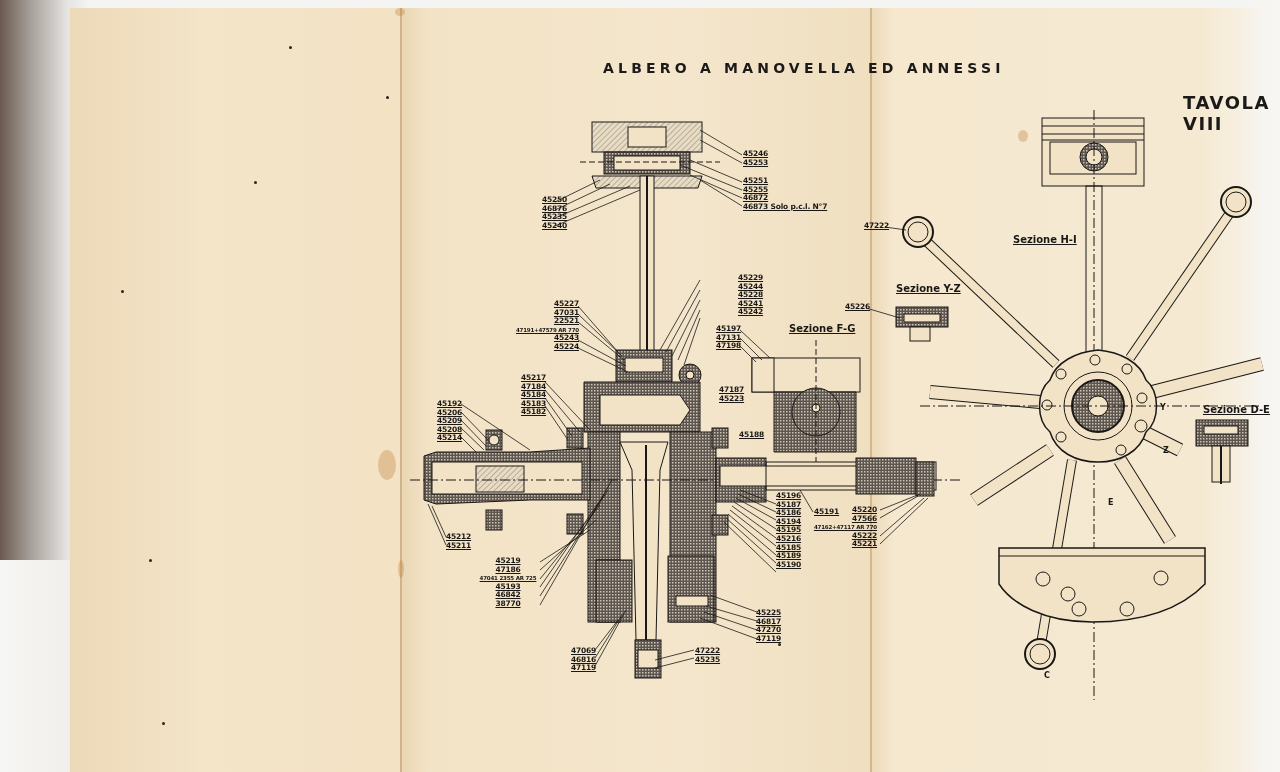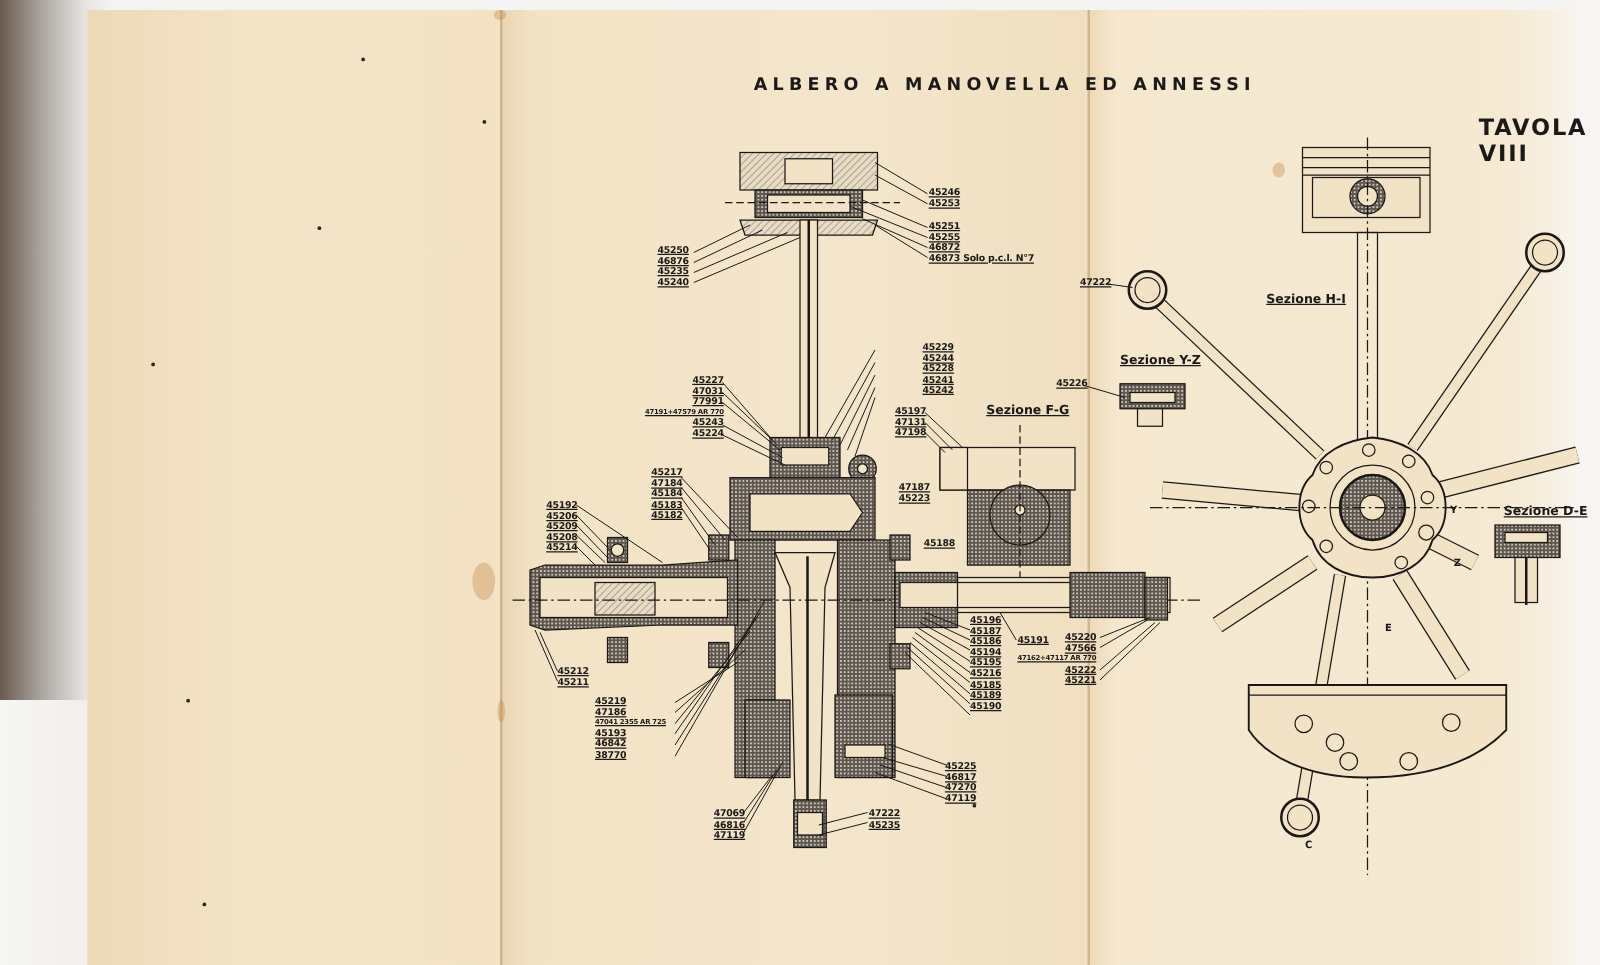--- a/index.html
+++ b/index.html
@@ -276,38 +276,38 @@
 <div class="stack" style="left:743px;top:150px">
   <span class="lbl">45246</span>
   <span class="lbl">45253</span>
 </div>
 <div class="stack" style="left:743px;top:177px">
   <span class="lbl">45251</span>
   <span class="lbl">45255</span>
   <span class="lbl">46872</span>
   <span class="lbl">46873 Solo p.c.l. N°7</span>
 </div>
-<div class="stack" style="left:526px;top:196px">
+<div class="stack" style="left:542px;top:196px">
   <span class="lbl">45250</span>
   <span class="lbl">46876</span>
   <span class="lbl">45235</span>
   <span class="lbl">45240</span>
 </div>
 
 <div class="stack" style="left:738px;top:274px">
   <span class="lbl">45229</span>
   <span class="lbl">45244</span>
   <span class="lbl">45228</span>
   <span class="lbl">45241</span>
   <span class="lbl">45242</span>
 </div>
 <div class="stack" style="left:519px;top:300px;align-items:flex-end;width:60px">
   <span class="lbl">45227</span>
   <span class="lbl">47031</span>
-  <span class="lbl">77991</span>
+  <span class="lbl">22521</span>
   <span class="lbl" style="font-size:5.5px">47191+47579 AR 770</span>
   <span class="lbl">45243</span>
   <span class="lbl">45224</span>
 </div>
 
 <div class="stack" style="left:716px;top:325px">
   <span class="lbl">45197</span>
   <span class="lbl">47131</span>
   <span class="lbl">47198</span>
 </div>
@@ -352,21 +352,21 @@
 </div>
 <div class="lbl" style="left:814px;top:508px">45191</div>
 <div class="stack" style="left:815px;top:506px;align-items:flex-end;width:62px">
   <span class="lbl">45220</span>
   <span class="lbl">47566</span>
   <span class="lbl" style="font-size:5.5px">47162+47117 AR 770</span>
   <span class="lbl">45222</span>
   <span class="lbl">45221</span>
 </div>
 
-<div class="stack" style="left:476px;top:557px;align-items:flex-start;width:64px">
+<div class="stack" style="left:476px;top:557px;align-items:center;width:64px">
   <span class="lbl">45219</span>
   <span class="lbl">47186</span>
   <span class="lbl" style="font-size:5.5px">47041 2355 AR 725</span>
   <span class="lbl">45193</span>
   <span class="lbl">46842</span>
   <span class="lbl">38770</span>
 </div>
 
 <div class="stack" style="left:756px;top:609px">
   <span class="lbl">45225</span>

